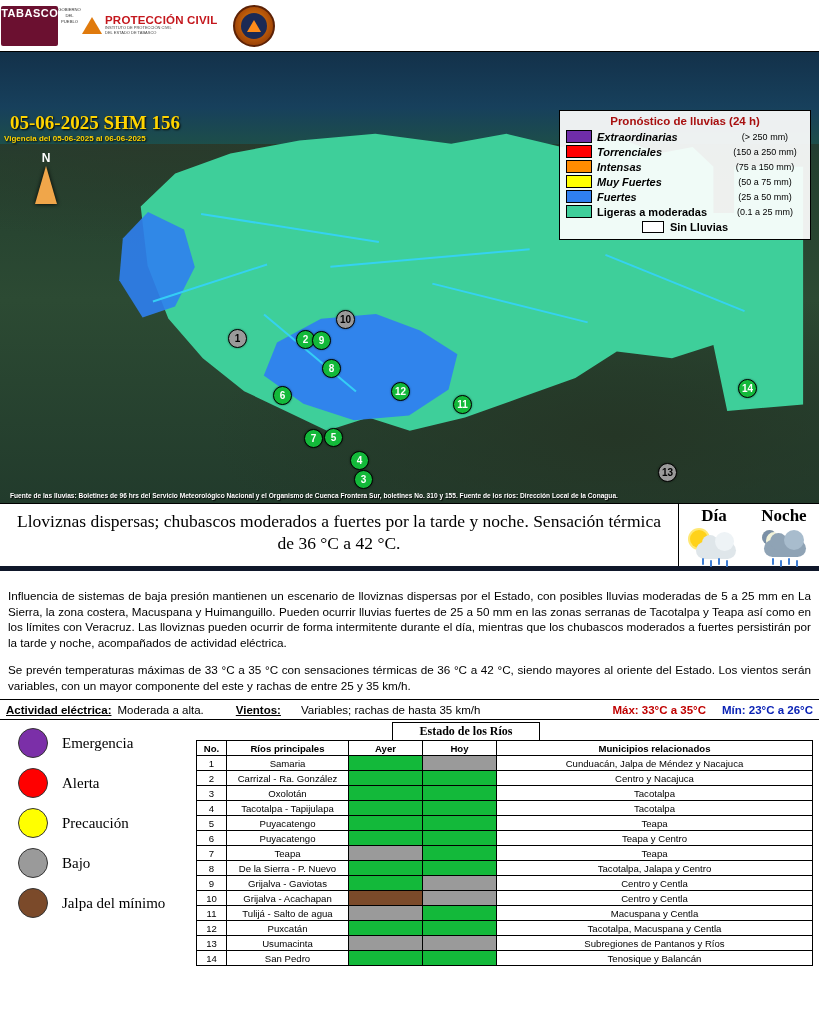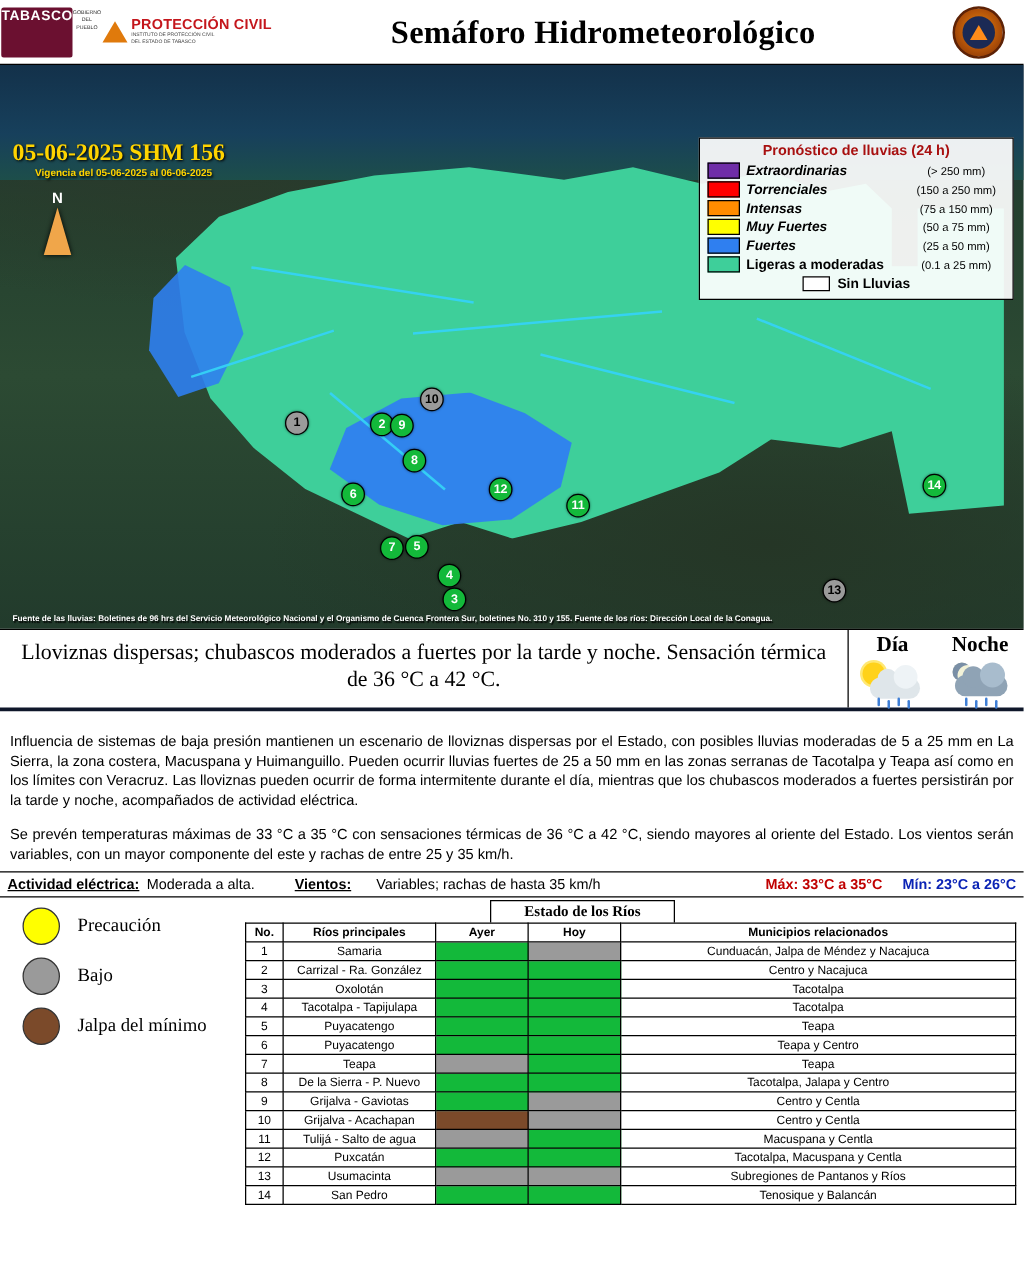--- a/index.html
+++ b/index.html
@@ -106,21 +106,21 @@
   }
   .river {
     position:absolute; background:#35d2f5; height:2px; opacity:0.95;
   }
   .map-overlay-title {
     position:absolute; left:10px; top:60px; color:#ffd400;
     font-size:19px; font-weight:bold; text-shadow:1px 1px 2px #000;
     font-family:"Liberation Serif", serif;
   }
   .map-overlay-sub {
-    position:absolute; left:28px; top:82px; color:#ffd400;
+    position:absolute; left:4px; top:82px; color:#ffd400;
     font-size:8px; font-weight:bold; text-shadow:1px 1px 2px #000;
   }
   .compass {
     position:absolute; left:20px; top:100px; width:52px; height:70px;
     display:flex; flex-direction:column; align-items:center;
   }
   .compass .n { color:#fff; font-weight:bold; font-size:12px; line-height:12px; }
   .compass .needle {
     width:0;height:0;border-left:11px solid transparent;border-right:11px solid transparent;
     border-bottom:38px solid #f0a64a; margin-top:2px;
@@ -145,21 +145,21 @@
   }
   .marker {
     position:absolute; width:19px; height:19px; border-radius:50%;
     border:1.5px solid #000; display:flex; align-items:center; justify-content:center;
     font-size:10px; font-weight:bold; color:#000; box-shadow:0 0 2px rgba(0,0,0,.6);
   }
   .m-green { background:#13b93a; color:#fff; }
   .m-gray  { background:#9a9a9a; color:#000; }
 
   
-  .summary-wrap { border-bottom:3px solid #0f172a; display:flex; }
+  .summary-wrap { border-bottom:5px solid #0f172a; display:flex; }
   .summary-text {
     flex:1; padding:6px 8px; font-size:17.5px; text-align:center;
     font-family:"Liberation Serif", serif; line-height:22px;
     border-right:1px solid #000;
   }
   .daynight {
     width:140px; padding:2px 0 0 0; text-align:center;
   }
   .dn-labels { display:flex; }
   .dn-labels div { flex:1; font-size:17px; font-weight:bold; font-family:"Liberation Serif", serif;}
@@ -243,21 +243,20 @@
       </div>
       <div class="pc-block">
         <div class="pc-triangle"></div>
         <div class="pc-text">
           <div class="pc-title">PROTECCIÓN CIVIL</div>
           <div class="pc-sub">INSTITUTO DE PROTECCIÓN CIVIL</div>
           <div class="pc-sub">DEL ESTADO DE TABASCO</div>
         </div>
       </div>
     </div>
-    <div class="header-title">Semáforo Hidrometeorológico</div>
     <div class="header-seal">
       <div class="seal">
         <div class="seal-inner">
           <div class="seal-tri"></div>
         </div>
       </div>
     </div>
   </div>
 
   <div class="map">
@@ -410,20 +409,28 @@
     <b style="margin-left:26px">Vientos:</b>
     <span style="margin-left:14px">Variables; rachas de hasta 35 km/h</span>
     <span class="st-max">Máx: 33°C a 35°C</span>
     <span class="st-min">Mín: 23°C a 26°C</span>
   </div>
 
   <div class="lower">
 
     <div class="status-legend">
       <div class="sl-row">
+        <div class="sl-dot" style="background:#7b2fa8"></div>
+        <div class="sl-label">Emergencia</div>
+      </div>
+      <div class="sl-row">
+        <div class="sl-dot" style="background:#ff0000"></div>
+        <div class="sl-label">Alerta</div>
+      </div>
+      <div class="sl-row">
         <div class="sl-dot" style="background:#ffff00"></div>
         <div class="sl-label">Precaución</div>
       </div>
       <div class="sl-row">
         <div class="sl-dot" style="background:#9a9a9a"></div>
         <div class="sl-label">Bajo</div>
       </div>
       <div class="sl-row">
         <div class="sl-dot" style="background:#7b4a2a"></div>
         <div class="sl-label">Jalpa del mínimo</div>

